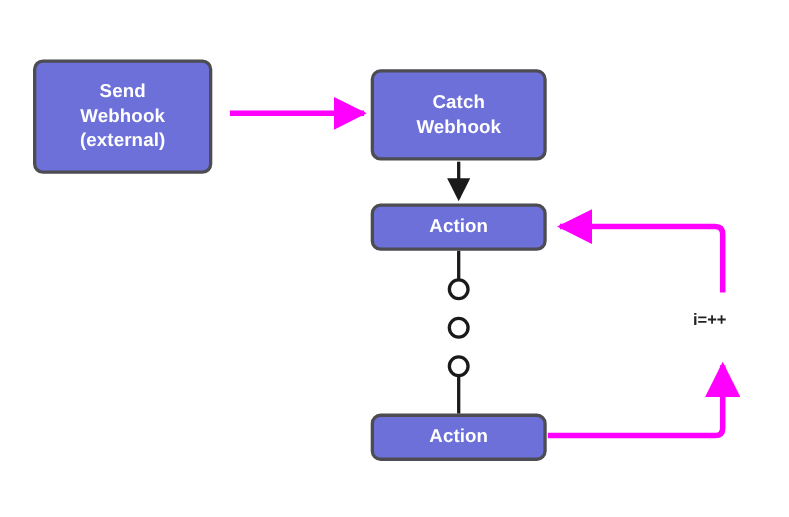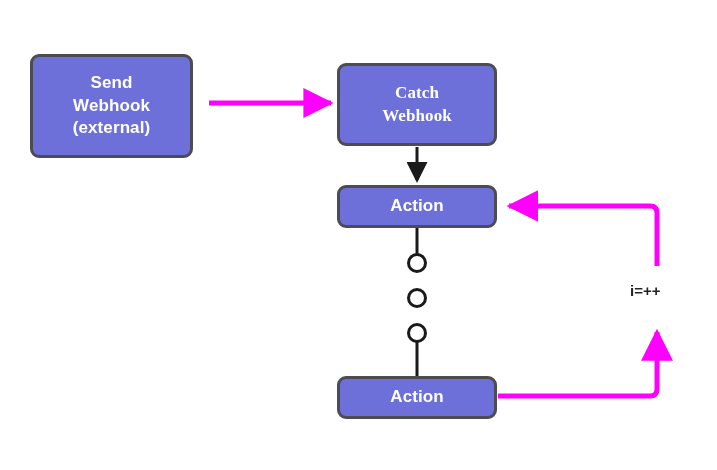--- a/index.html
+++ b/index.html
@@ -50,21 +50,20 @@
     left: 30px;
     top: 54px;
     width: 163px;
     height: 104px;
   }
   #node-catch-webhook {
     left: 337px;
     top: 63px;
     width: 160px;
     height: 83px;
-    font-family: Liberation Serif, serif;
   }
   #node-action-top {
     left: 337px;
     top: 185px;
     width: 160px;
     height: 43px;
   }
   #node-action-bottom {
     left: 337px;
     top: 376px;

